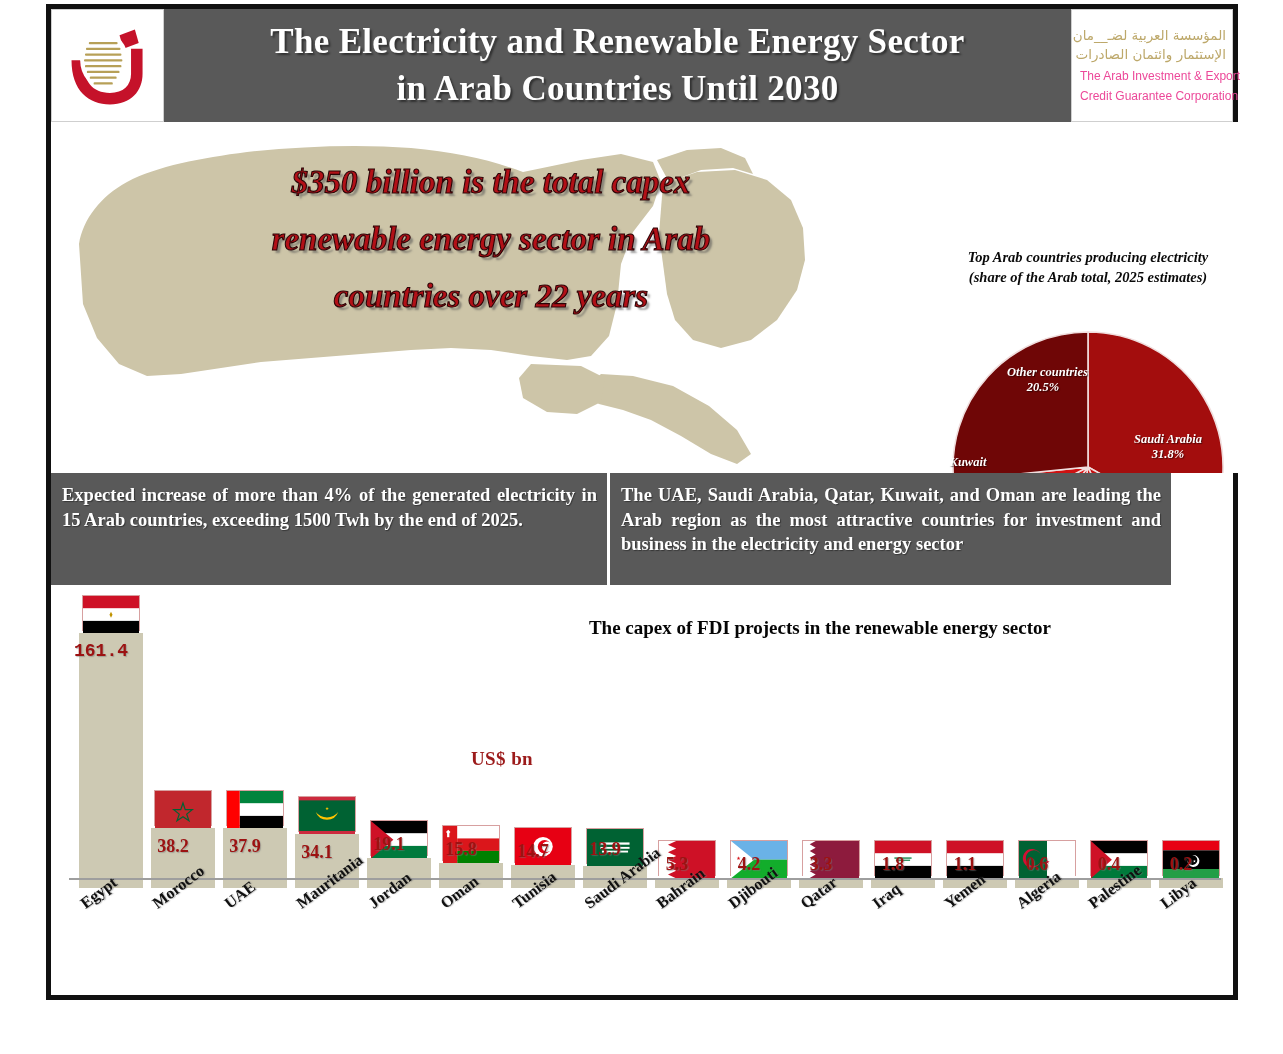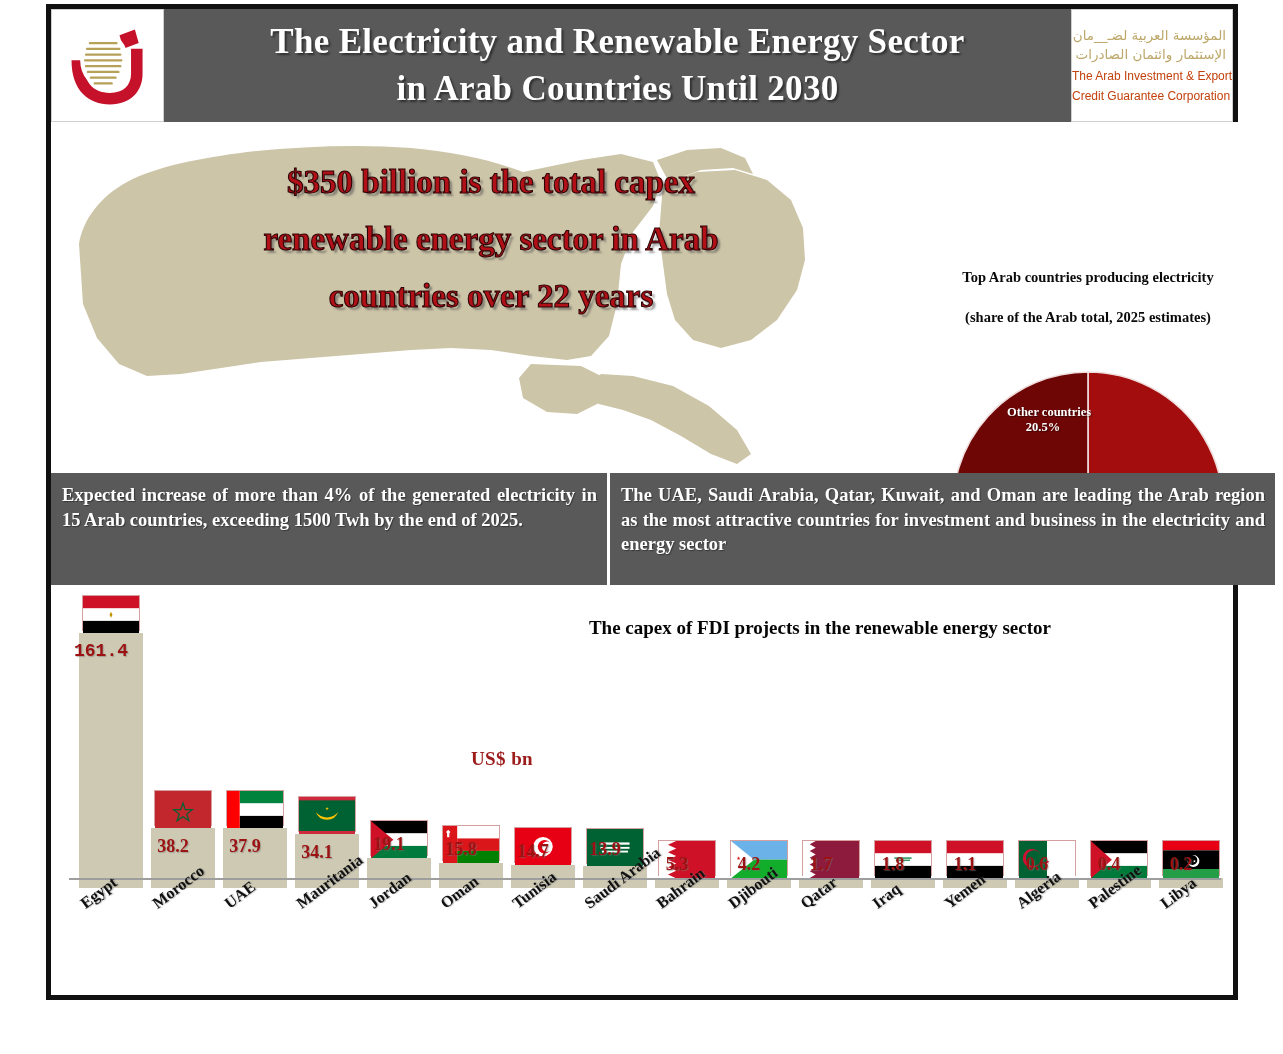--- a/index.html
+++ b/index.html
@@ -73,50 +73,51 @@
 
   .org-box {
     flex: 0 0 162px;
     width: 162px;
     background: #ffffff;
     border: 1px solid #cfcfcf;
     box-sizing: border-box;
     display: flex;
     flex-direction: column;
     justify-content: center;
-    padding: 4px 6px 4px 0;
+    padding: 4px 6px 4px 8px;
   }
   .org-ar {
     color: #bda86a;
     font-family: "DejaVu Sans", sans-serif;
     font-size: 13.5px;
     line-height: 1.45;
     text-align: right;
     direction: rtl;
     white-space: nowrap;
   }
   .org-en {
-    color: #c2410c;
+    color: #ec4899;
     font-family: "Liberation Sans", sans-serif;
     font-size: 12px;
     line-height: 1.42;
     text-align: left;
     margin-top: 3px;
     white-space: nowrap;
   }
 
   
   .midband {
     position: absolute;
     left: 51px;
     top: 122px;
     width: 1192px;
     height: 351px;
     background: #ffffff;
     overflow: hidden;
+    font-style: italic;
   }
   .map-svg {
     position: absolute;
     left: 10px;
     top: 2px;
     width: 800px;
     height: 350px;
   }
   .headline {
     position: absolute;
@@ -143,21 +144,20 @@
     top: 126px;
     width: 330px;
     height: 345px;
   }
   .pie-title {
     text-align: center;
     font-size: 14.5px;
     font-weight: bold;
     color: #0a0a0a;
     line-height: 1.35;
-    margin-top: 20px;
   }
   .pie-stage {
     position: relative;
     width: 330px;
     height: 300px;
   }
   .pie-svg { position:absolute; left:0; top:0; width: 330px; height: 300px; }
   .pie-lbl {
     position: absolute;
     color: #ffffff;
@@ -167,21 +167,21 @@
     text-align: center;
     text-shadow: 1px 1px 1px rgba(0,0,0,.5);
     white-space: nowrap;
   }
 
   
   .panels {
     position: absolute;
     left: 51px;
     top: 473px;
-    width: 1224px;
+    width: 1120px;
     height: 112px;
     display: flex;
     gap: 3px;
   }
   .panel {
     background: #595959;
     color: #ffffff;
     padding: 10px 10px 8px 11px;
     box-sizing: border-box;
     font-size: 18.5px;
@@ -575,21 +575,21 @@
   <div class="bar-val" style="left: 50px; top: 53px; transform: translateX(-50%); font-family: Liberation Mono, monospace;">161.4</div>
       <div class="bar-val" style="left: 122px; top: 247.647px; transform: translateX(-50%);">38.2</div>
       <div class="bar-val" style="left: 194px; top: 248.121px; transform: translateX(-50%);">37.9</div>
       <div class="bar-val" style="left: 266px; top: 254.125px; transform: translateX(-50%);">34.1</div>
       <div class="bar-val" style="left: 338px; top: 245.823px; transform: translateX(-50%); font-family: Liberation Serif, serif;">19.1</div>
       <div class="bar-val" style="left: 410px; top: 251.037px; transform: translateX(-50%);">15.8</div>
       <div class="bar-val" style="left: 482px; top: 252.775px; transform: translateX(-50%);">14.7</div>
       <div class="bar-val" style="left: 554px; top: 251px; transform: translateX(-50%);">13.9</div>
       <div class="bar-val" style="left: 626px; top: 266px; transform: translateX(-50%);">5.3</div>
       <div class="bar-val" style="left: 698px; top: 266px; transform: translateX(-50%);">4.2</div>
-      <div class="bar-val" style="left: 770px; top: 266px; transform: translateX(-50%);">1.7</div>
+      <div class="bar-val" style="left: 770px; top: 266px; transform: translateX(-50%);">3.3</div>
       <div class="bar-val" style="left: 842px; top: 266px; transform: translateX(-50%);">1.8</div>
       <div class="bar-val" style="left: 914px; top: 266px; transform: translateX(-50%);">1.1</div>
       <div class="bar-val" style="left: 986px; top: 266px; transform: translateX(-50%);">0.6</div>
       <div class="bar-val" style="left: 1058px; top: 266px; transform: translateX(-50%);">0.4</div>
       <div class="bar-val" style="left: 1130px; top: 266px; transform: translateX(-50%);">0.2</div>
     </div>
 
 </div>
 
 </body></html>

